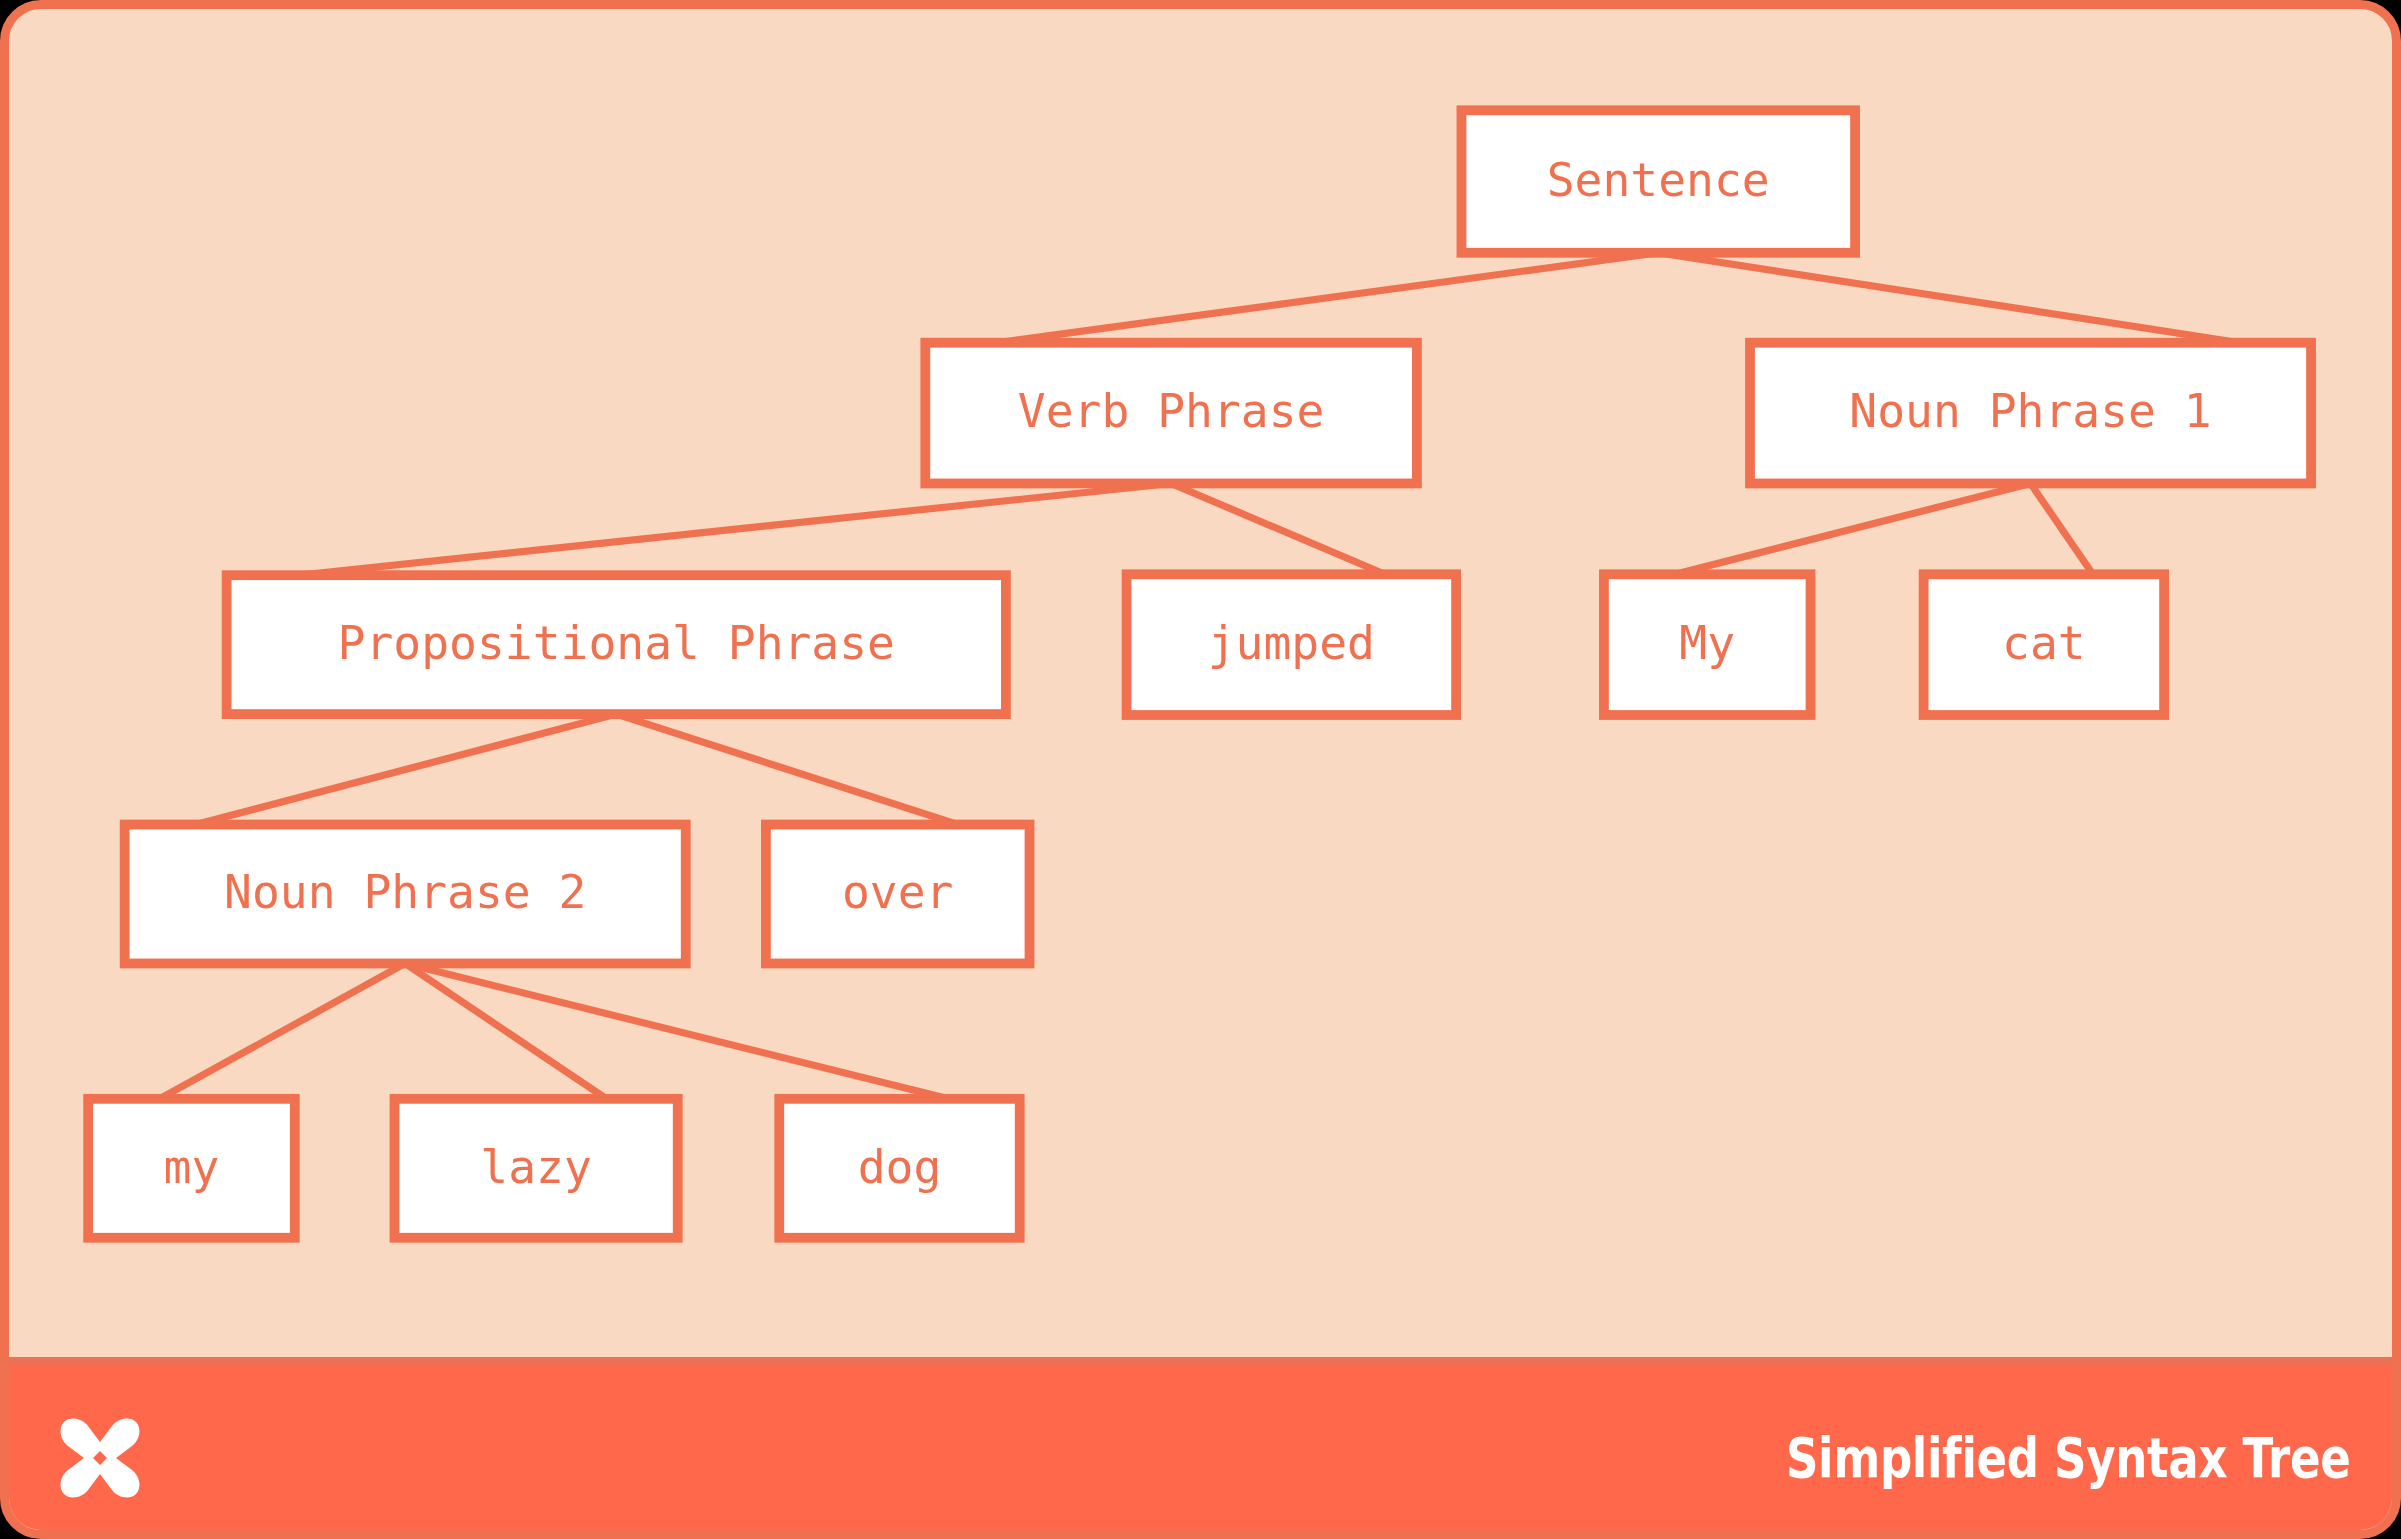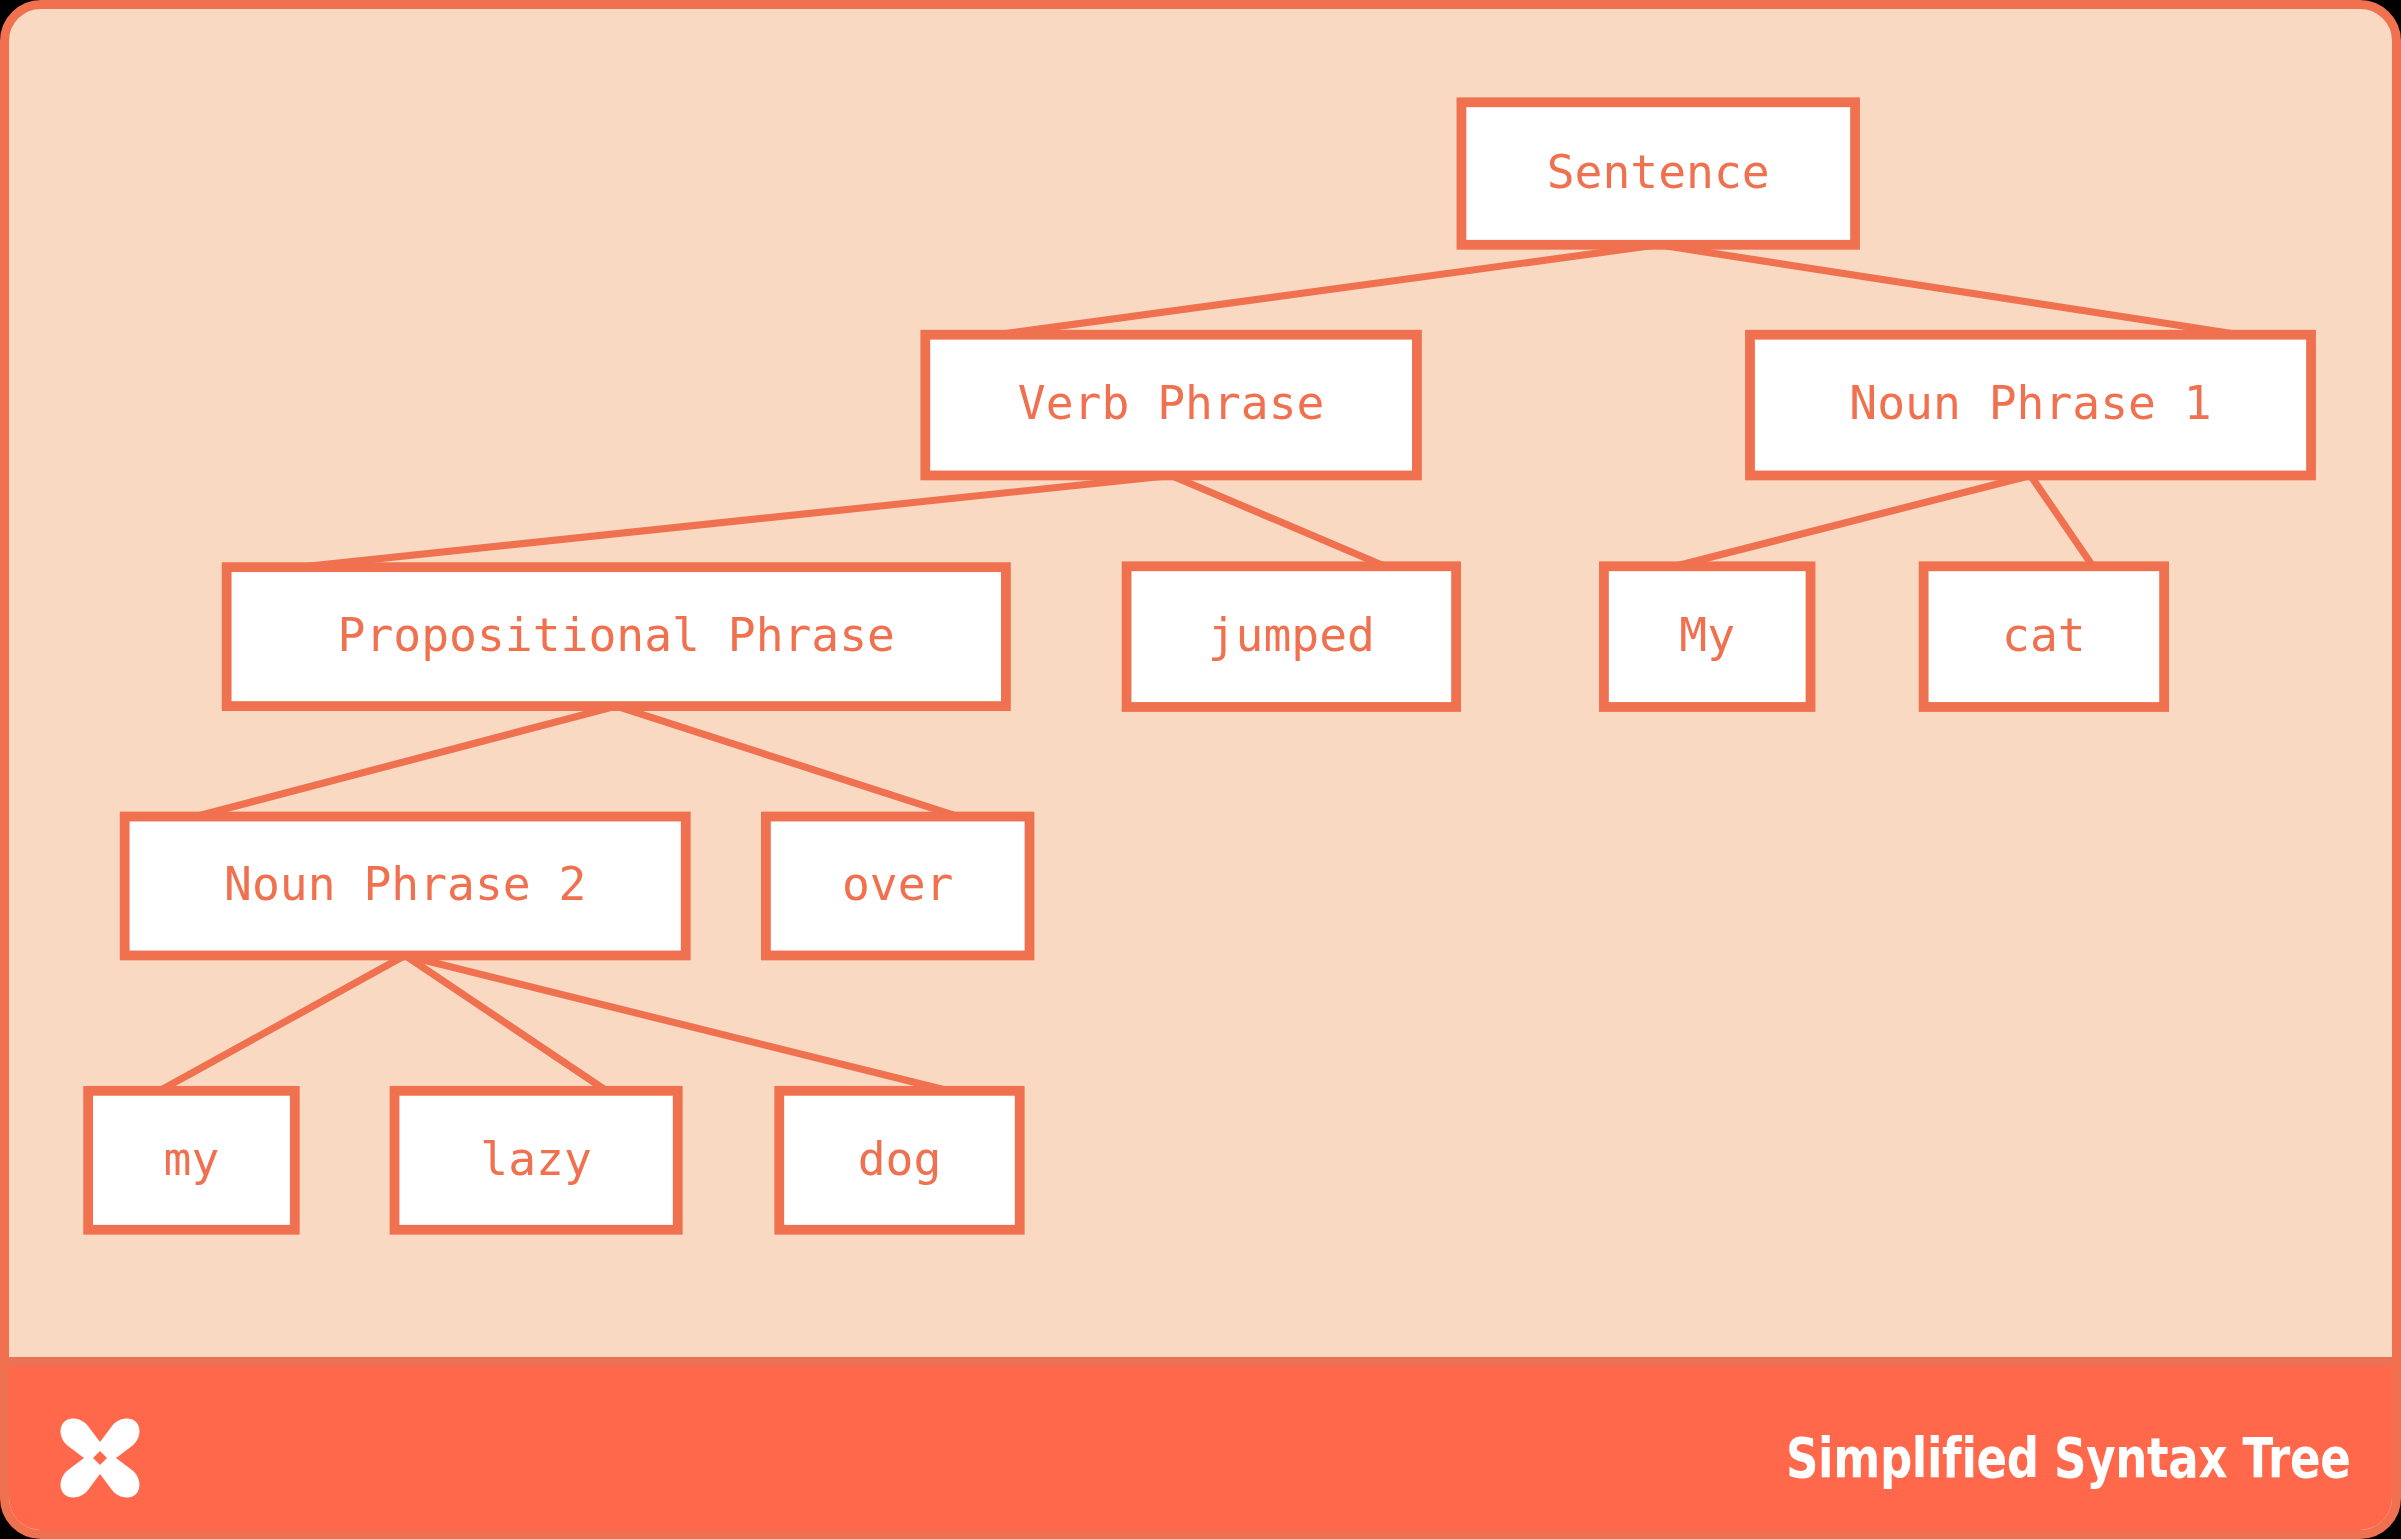--- a/index.html
+++ b/index.html
@@ -21,21 +21,21 @@
     height: 1539px;
     box-sizing: border-box;
     border: 9px solid #F0714F;
     border-radius: 41px;
     background: #F9D9C2;
     overflow: hidden;
   }
   #canvas-area {
     position: absolute;
     left: 0;
-    top: 4px;
+    top: 12px;
     width: 2384px;
     height: 1430px;
     text-align: right;
   }
   #tree-svg {
     position: absolute;
     left: -9px;
     top: -9px;
     width: 2401px;
     height: 1357px;

